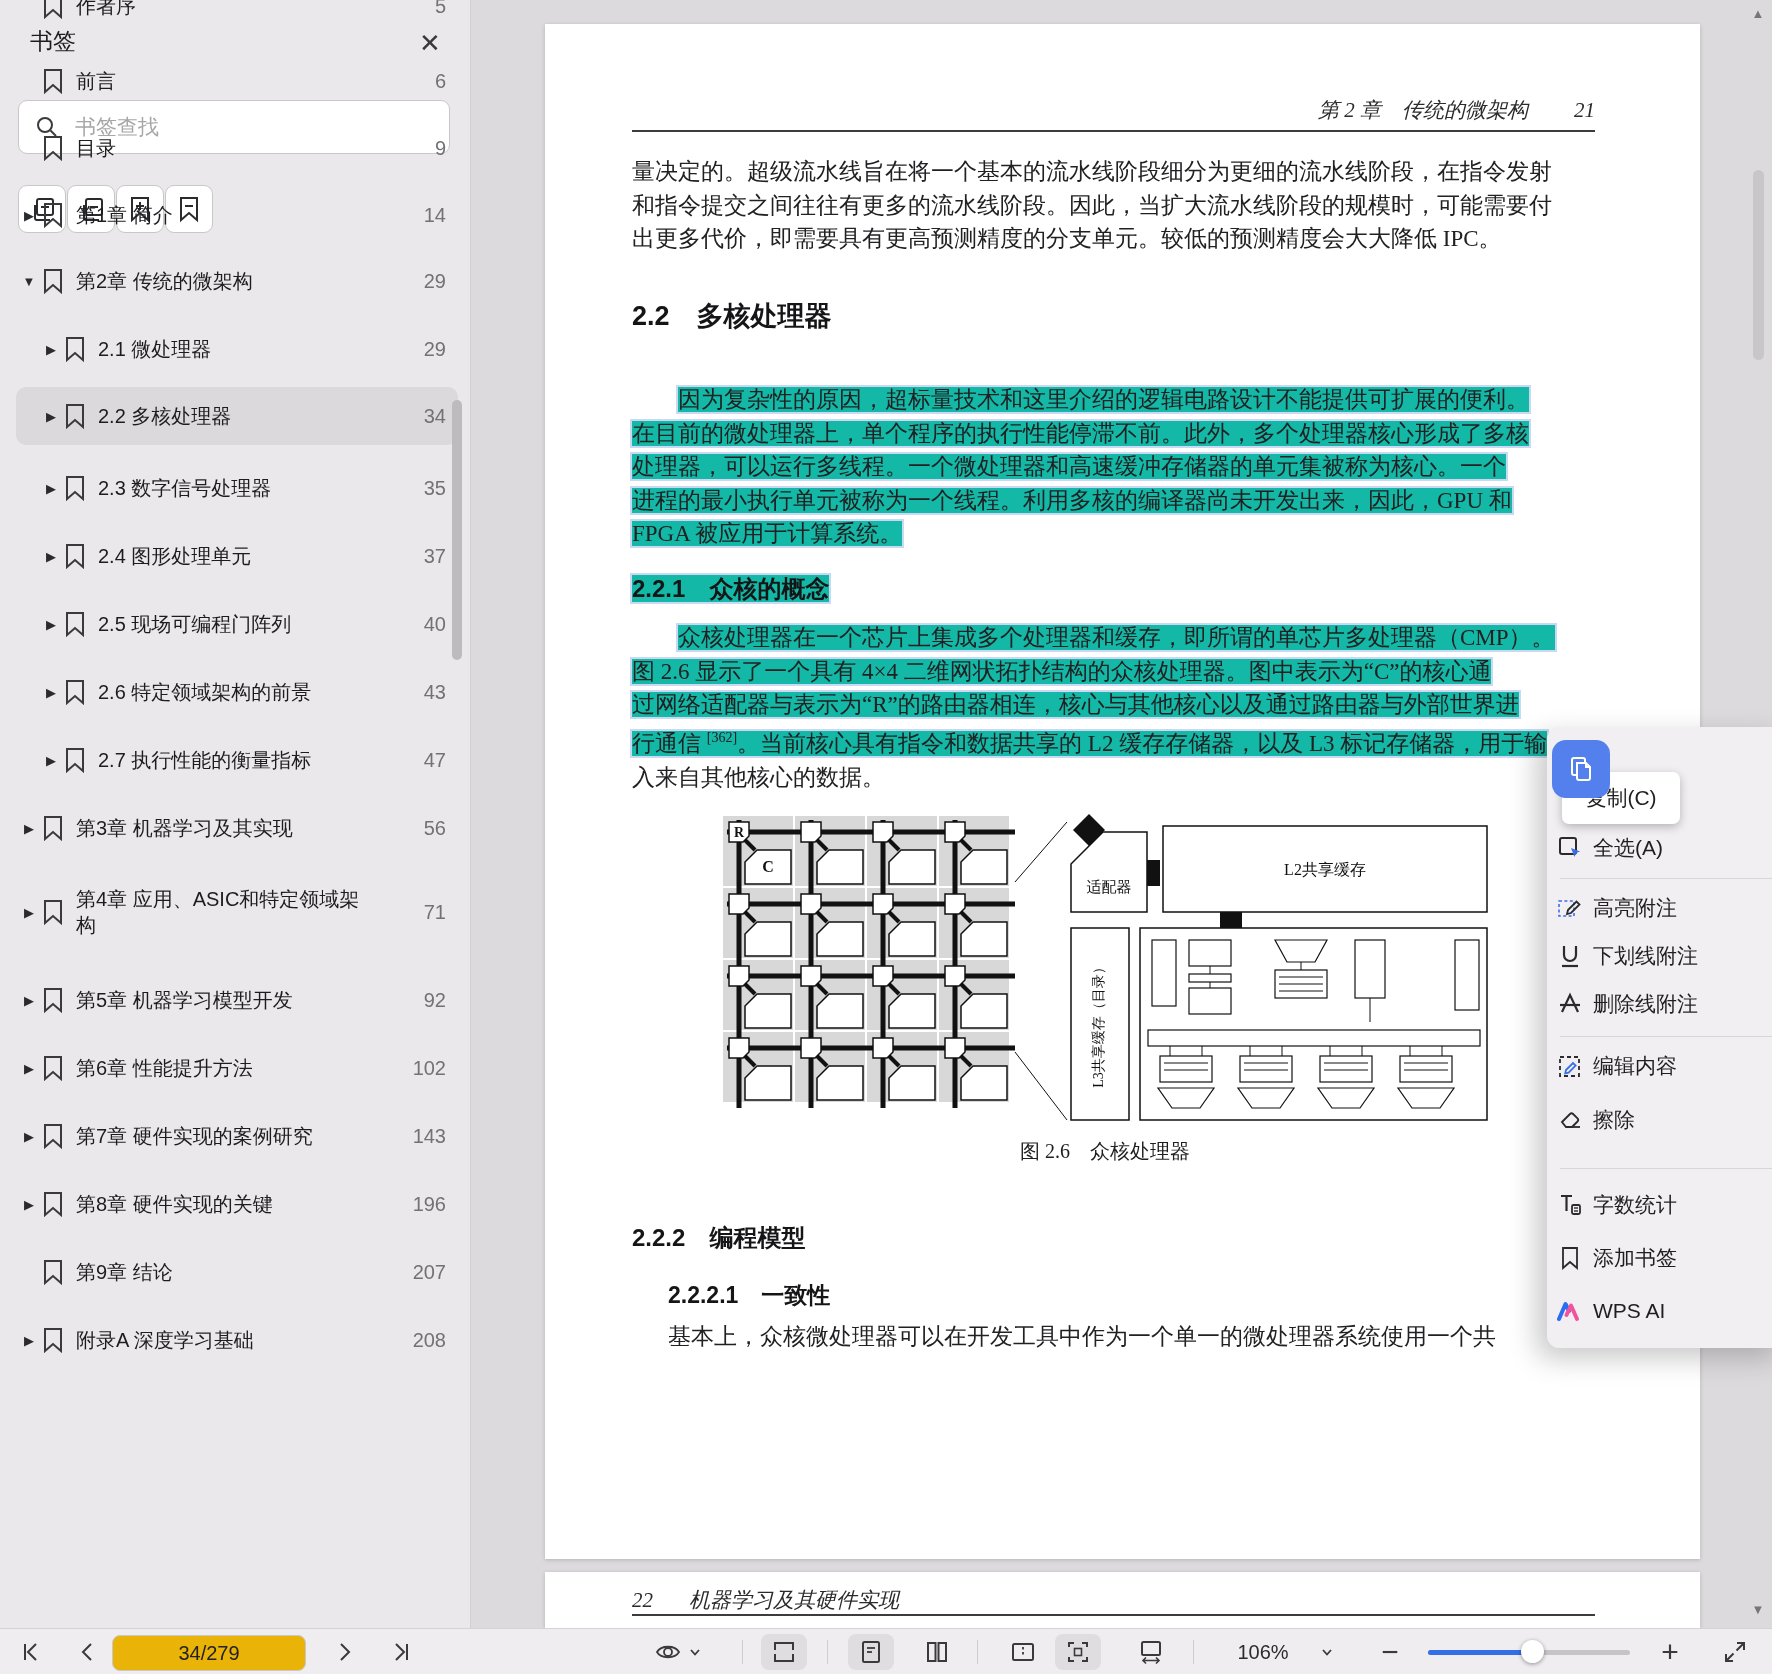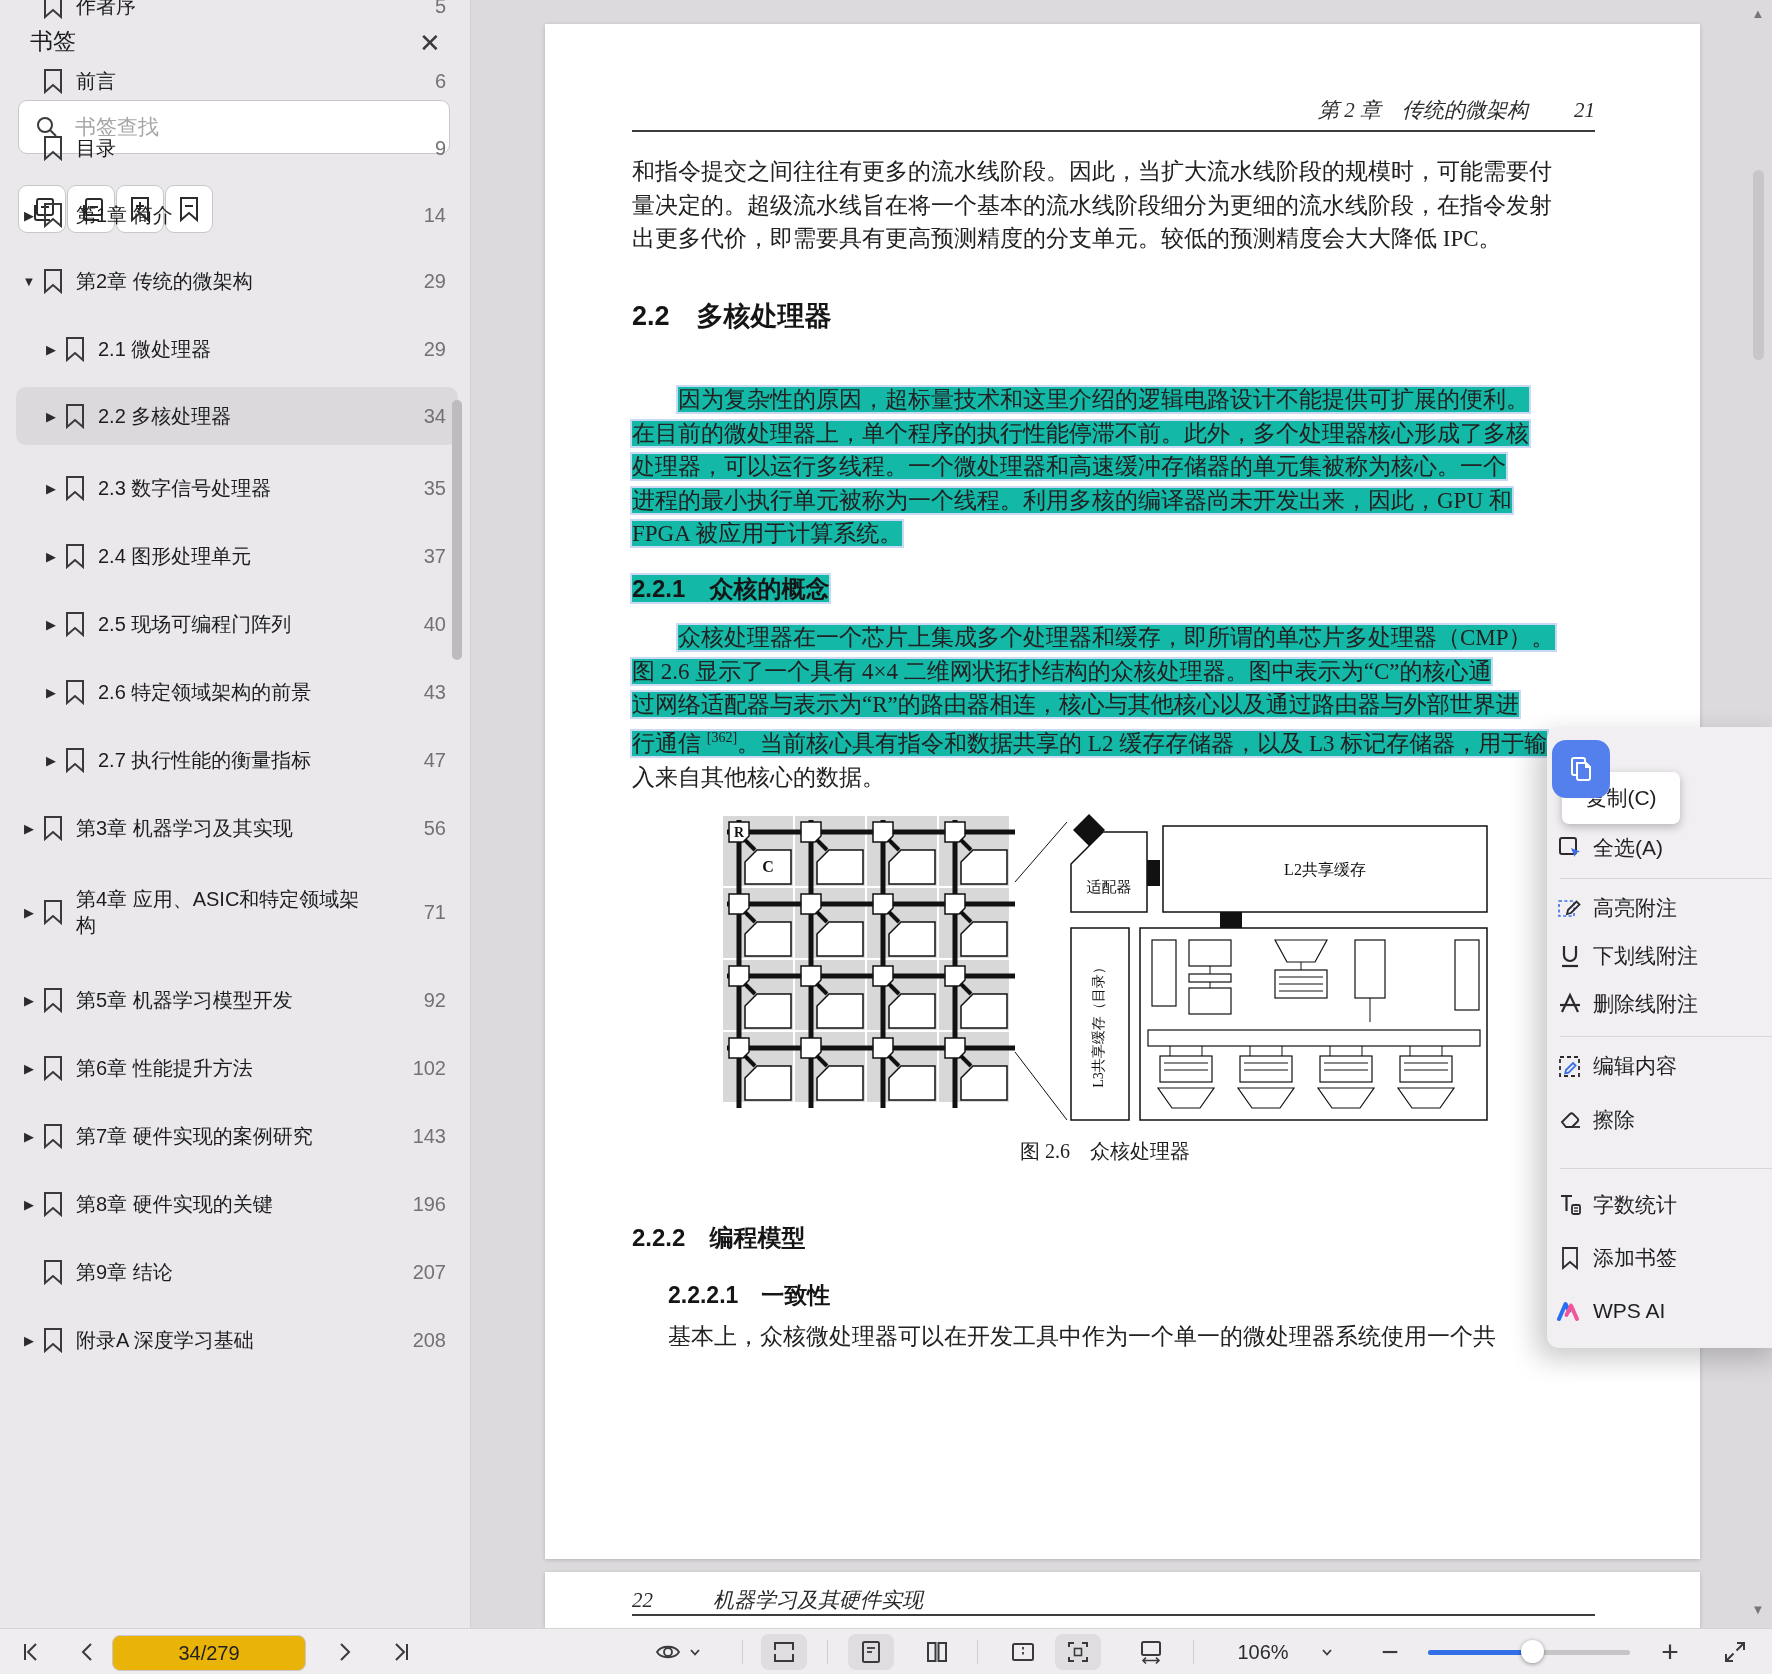--- a/index.html
+++ b/index.html
@@ -36,21 +36,21 @@
   .intro{left:632px;top:155px;width:980px;}
   .h2{left:632px;top:298px;font-size:27px;font-weight:bold;color:#151517;}
   .para{left:632px;width:985px;}
   .hl{background:#14b8a6;box-shadow:0 0 0 2px #C9D9F3;}
   .indent{padding-left:46px;}
   .h3{font-size:24px;font-weight:bold;color:#151517;}
   .sup{font-size:14px;vertical-align:super;}
   .figcaption{left:715px;top:1138px;width:780px;text-align:center;font-size:20px;color:#1e1e20;}
   .h4{left:668px;top:1280px;font-size:23px;font-weight:bold;color:#151517;}
   .lastline{left:668px;top:1320px;width:1000px;}
-  .pg2-header{left:632px;top:1586px;width:963px;display:flex;align-items:baseline;gap:60px;font-style:italic;font-size:21px;color:#2b2b2d;}
+  .pg2-header{left:632px;top:1586px;width:963px;display:flex;align-items:baseline;gap:36px;font-style:italic;font-size:21px;color:#2b2b2d;}
   .pg2-rule{left:632px;top:1614px;width:963px;height:2px;background:#3c3c3e;}
   
   #menu{left:1547px;top:727px;width:240px;height:621px;background:#F1EFF2;border-radius:12px 0 0 12px;
         box-shadow:-10px 10px 28px rgba(0,0,0,.22);}
   .copy-label{left:1562px;top:772px;width:118px;height:52px;background:#fff;border-radius:7px;
               box-shadow:0 3px 10px rgba(0,0,0,.25);display:flex;align-items:center;justify-content:center;
               font-size:21px;color:#1f1f21;}
   .copy-ic{left:1552px;top:740px;width:58px;height:58px;border-radius:14px;background:#5380EC;
            display:flex;align-items:center;justify-content:center;}
   .m-row{position:absolute;left:1547px;width:225px;height:46px;display:flex;align-items:center;cursor:pointer;}
@@ -348,22 +348,22 @@
 
   <div id="page1" class="abs page"></div>
 
   <div class="abs pg-header serif">
     <span>第 2 章　传统的微架构</span>
     <span>21</span>
   </div>
   <div class="abs pg-rule"></div>
 
   <div class="abs intro bodytext serif">
+    <div>量决定的。超级流水线旨在将一个基本的流水线阶段细分为更细的流水线阶段，在指令发射</div>
     <div>和指令提交之间往往有更多的流水线阶段。因此，当扩大流水线阶段的规模时，可能需要付</div>
-    <div>量决定的。超级流水线旨在将一个基本的流水线阶段细分为更细的流水线阶段，在指令发射</div>
     <div>出更多代价，即需要具有更高预测精度的分支单元。较低的预测精度会大大降低 IPC。</div>
   </div>
 
   <div class="abs h2">2.2　多核处理器</div>
 
   <div class="abs para bodytext serif" style="top:383px">
     <div class="indent"><span class="hl">因为复杂性的原因，超标量技术和这里介绍的逻辑电路设计不能提供可扩展的便利。</span></div>
     <div><span class="hl">在目前的微处理器上，单个程序的执行性能停滞不前。此外，多个处理器核心形成了多核</span></div>
     <div><span class="hl">处理器，可以运行多线程。一个微处理器和高速缓冲存储器的单元集被称为核心。一个</span></div>
     <div><span class="hl">进程的最小执行单元被称为一个线程。利用多核的编译器尚未开发出来，因此，GPU 和</span></div>

